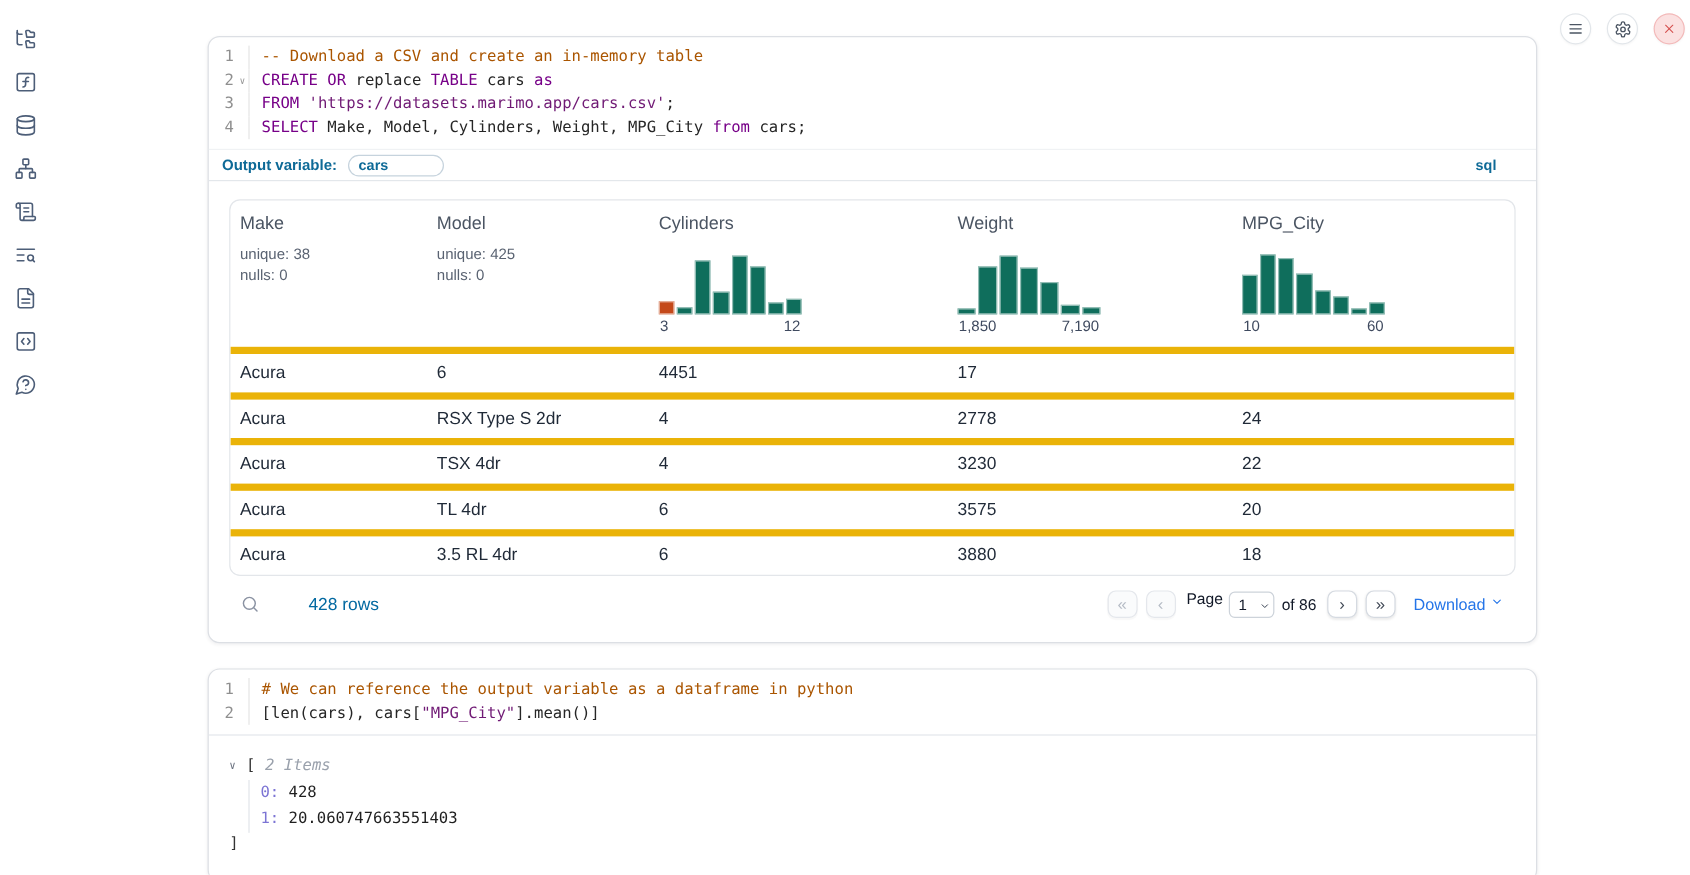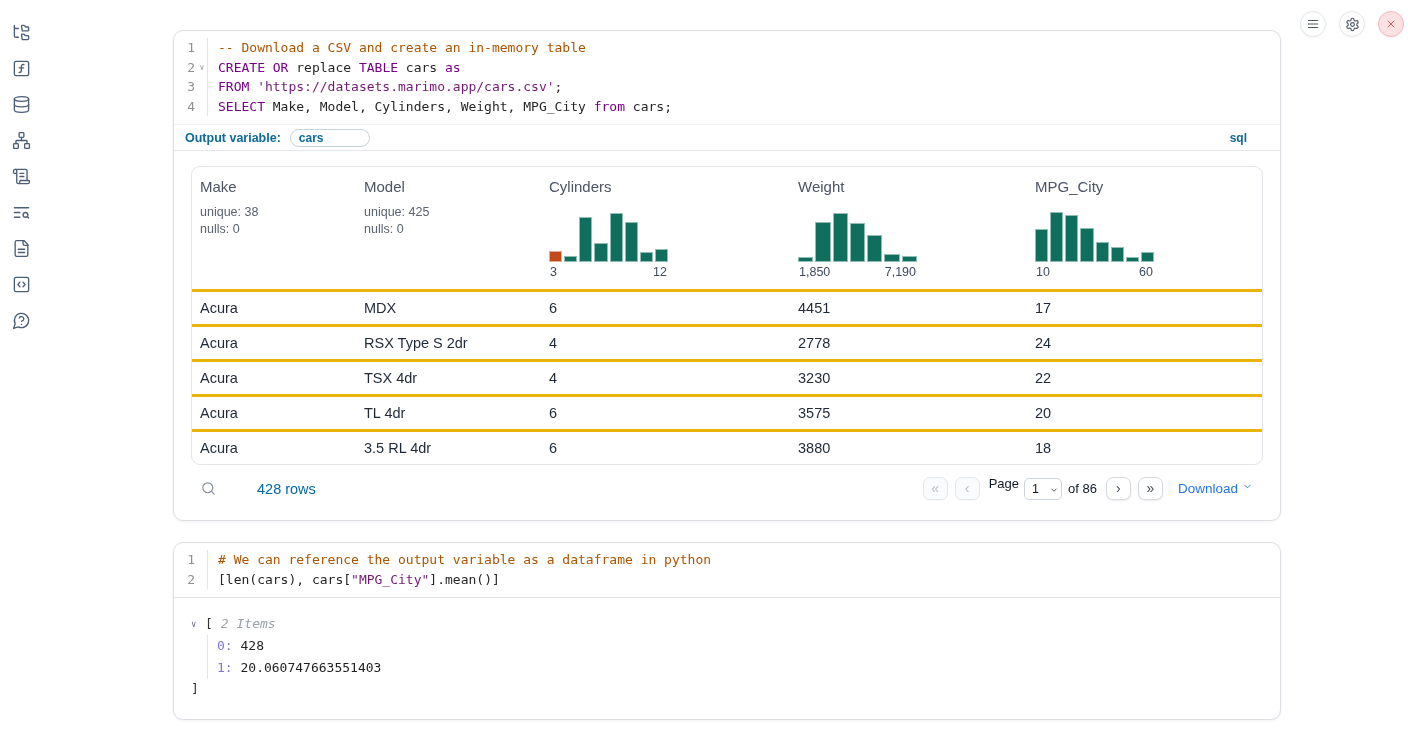--- a/index.html
+++ b/index.html
@@ -44,21 +44,21 @@
   .thead, .tr { display:grid; grid-template-columns:164px 185px 249px 237px 1fr; }
   .th { padding:11px 8px 8px 8px; display:flex; flex-direction:column; height:122px; }
   .th-name { font-size:15px; color:#4b5563; }
   .th-stats { margin-top:9px; font-size:12.5px; color:#5a6372; line-height:17px; }
   .hist { margin-top:auto; width:119px; }
   .hist-bars { display:flex; align-items:flex-end; gap:2px; height:53px; }
   .hist-bars .bar { flex:1; border:1px solid rgba(255,255,255,.55); }
   .hist-axis { position:relative; height:16px; margin-top:3px; font-size:12.5px; color:#3f4a5f; }
   .hist-axis .axl { position:absolute; left:1px; top:0; }
   .hist-axis .axr { position:absolute; right:1px; top:0; }
-  .tr { border-top:3px solid #eab308; }
+  .tr { border-top:6px solid #eab308; }
   .td { padding:0 8px; line-height:32px; font-size:14.5px; color:#1f2937; white-space:nowrap; overflow:hidden; }
 
   .table-footer { display:flex; align-items:center; height:47px; padding:0 10px 0 9px; }
   .tf-search { display:flex; align-items:center; cursor:pointer; }
   .tf-search svg { stroke:#8a92a2; fill:none; stroke-width:1.7; stroke-linecap:round; }
   .tf-rowcount { margin-left:40px; font-size:14.5px; color:#0369a1; }
   .tf-right { margin-left:auto; display:flex; align-items:center; }
   .pg-btn { width:25px; height:23px; border-radius:7px; border:1px solid #e4e7ec; background:#fafbfc; color:#b6bcc6; font-size:14px; line-height:21px; text-align:center; cursor:pointer; box-shadow:0 1px 1px rgba(0,0,0,.03); user-select:none; }
   .pg-btn.en { border-color:#d5dae1; background:#fff; color:#424a57; box-shadow:0 1px 2px rgba(0,0,0,.08); }
   .pg-btn + .pg-btn { margin-left:7px; }
@@ -290,21 +290,20 @@
                 <div class="hist-axis">
                   <span class="axl">10</span>
                   <span class="axr">60</span>
                 </div>
               </div>
             </div>
           </div>
         <div id="table-body">
             <div class="tr">
               <div class="td">Acura</div>
-              <div class="td">MDX</div>
               <div class="td">6</div>
               <div class="td">4451</div>
               <div class="td">17</div>
             </div>
             <div class="tr">
               <div class="td">Acura</div>
               <div class="td">RSX Type S 2dr</div>
               <div class="td">4</div>
               <div class="td">2778</div>
               <div class="td">24</div>

